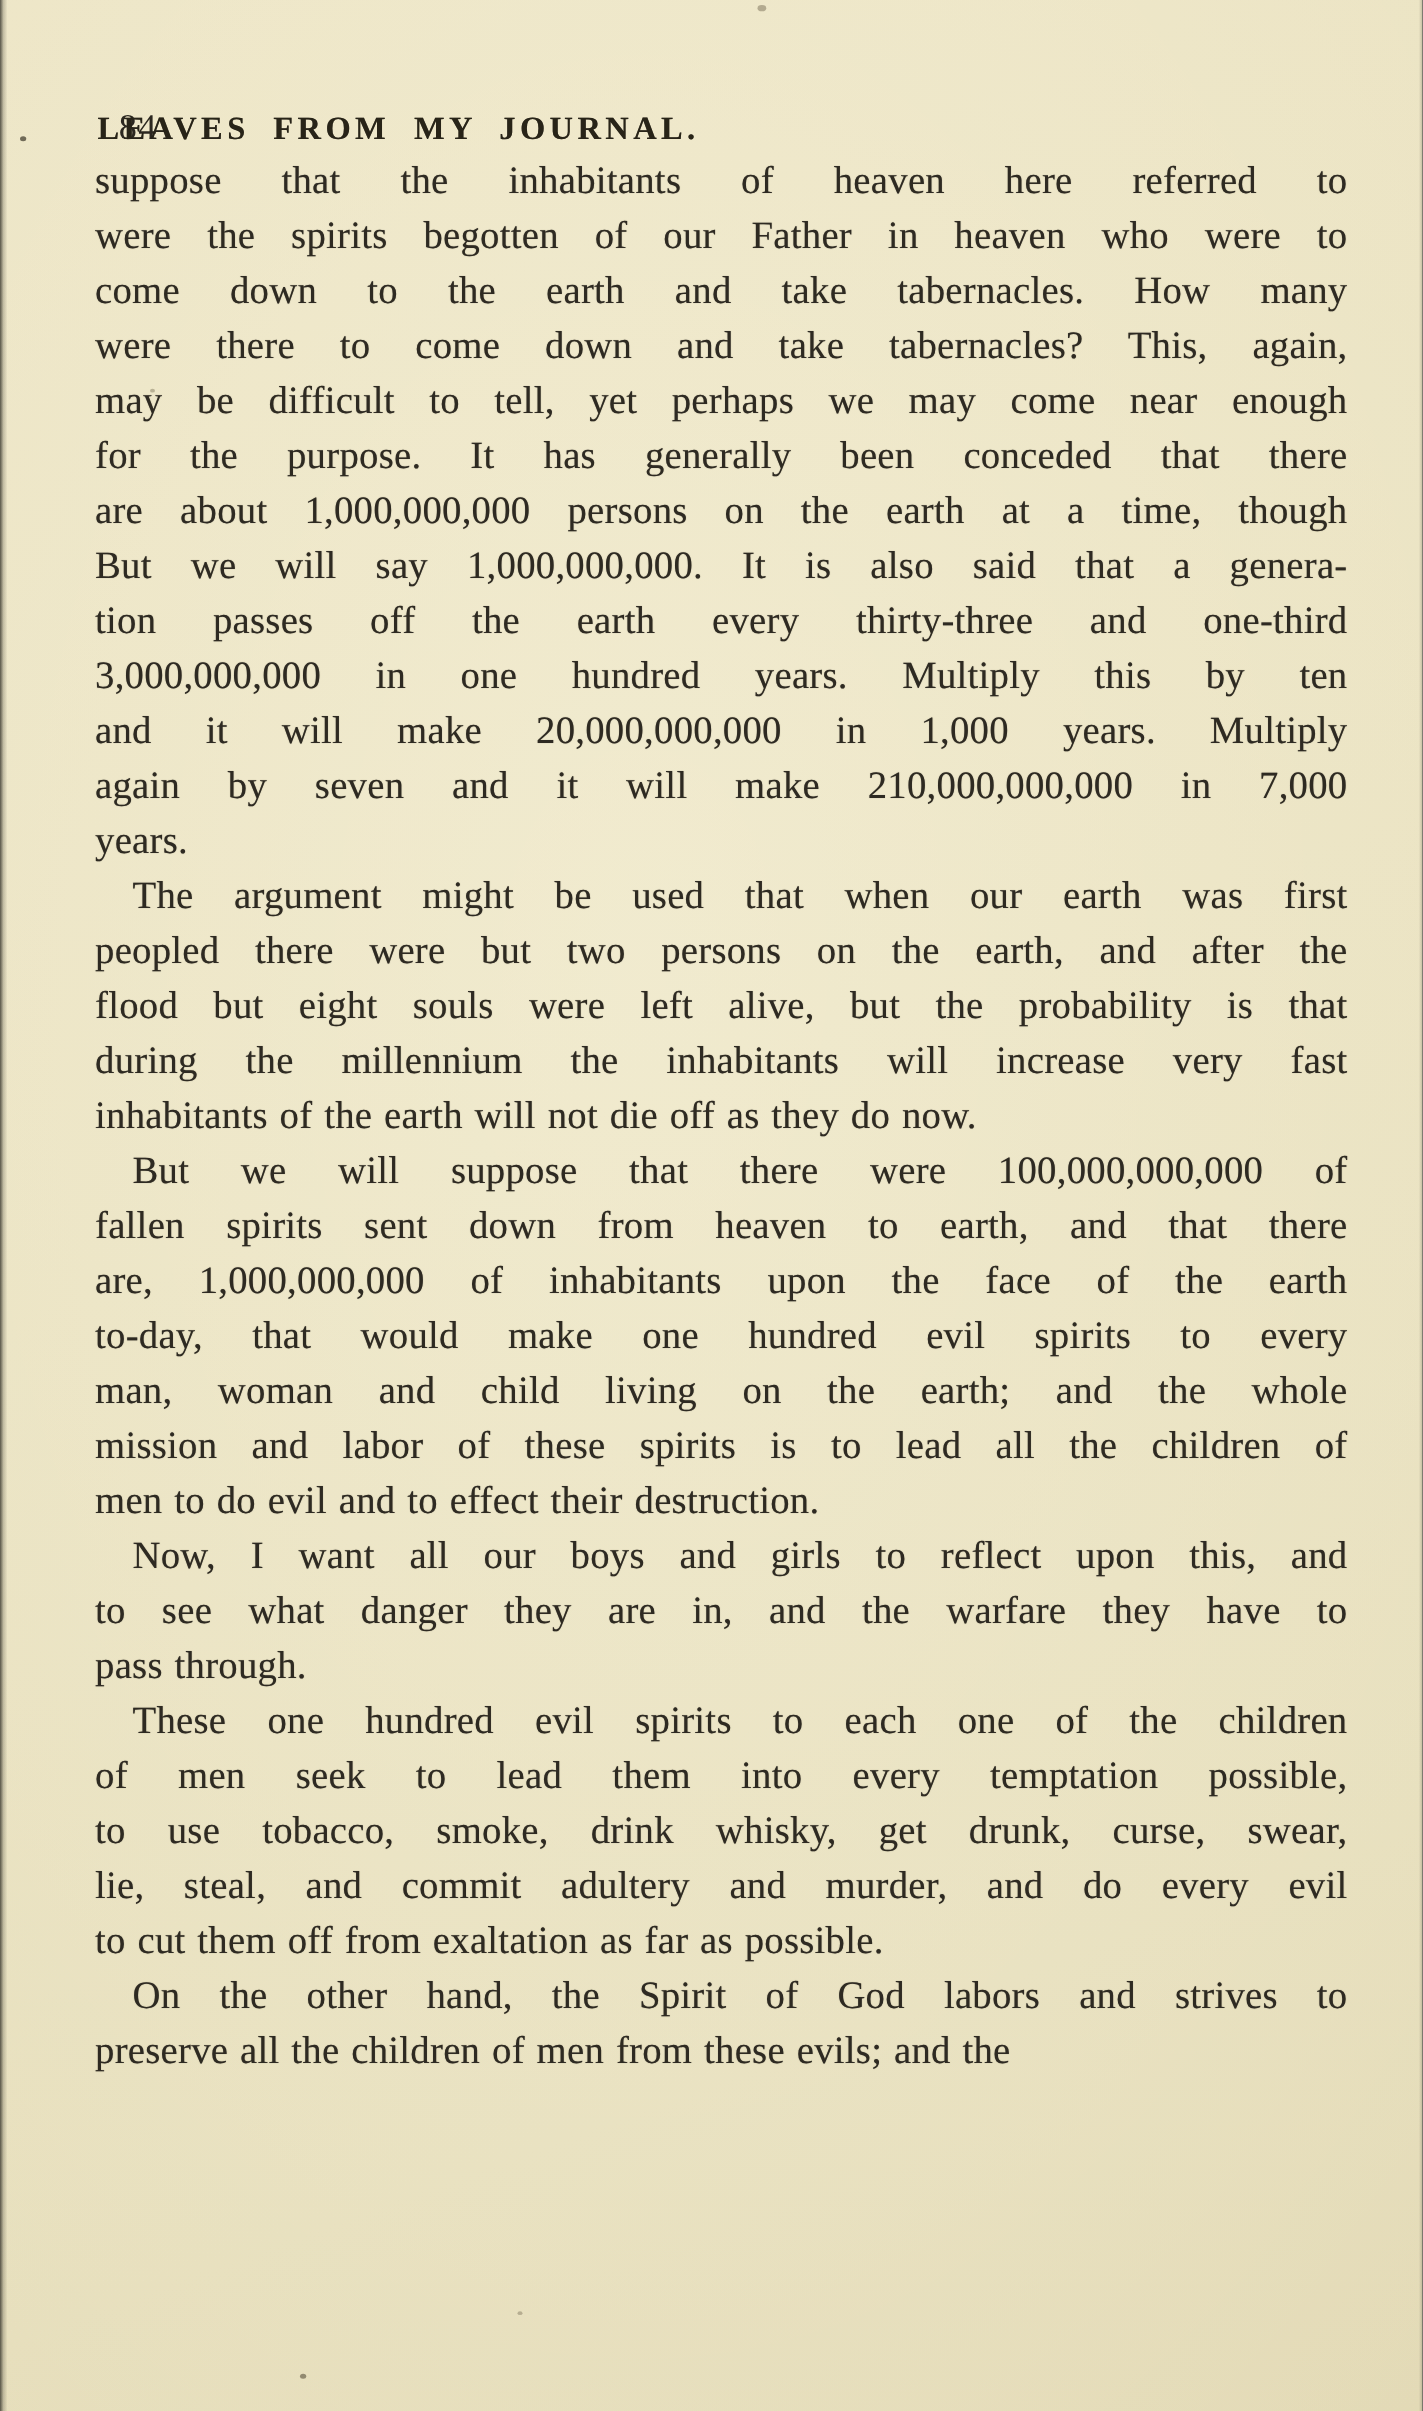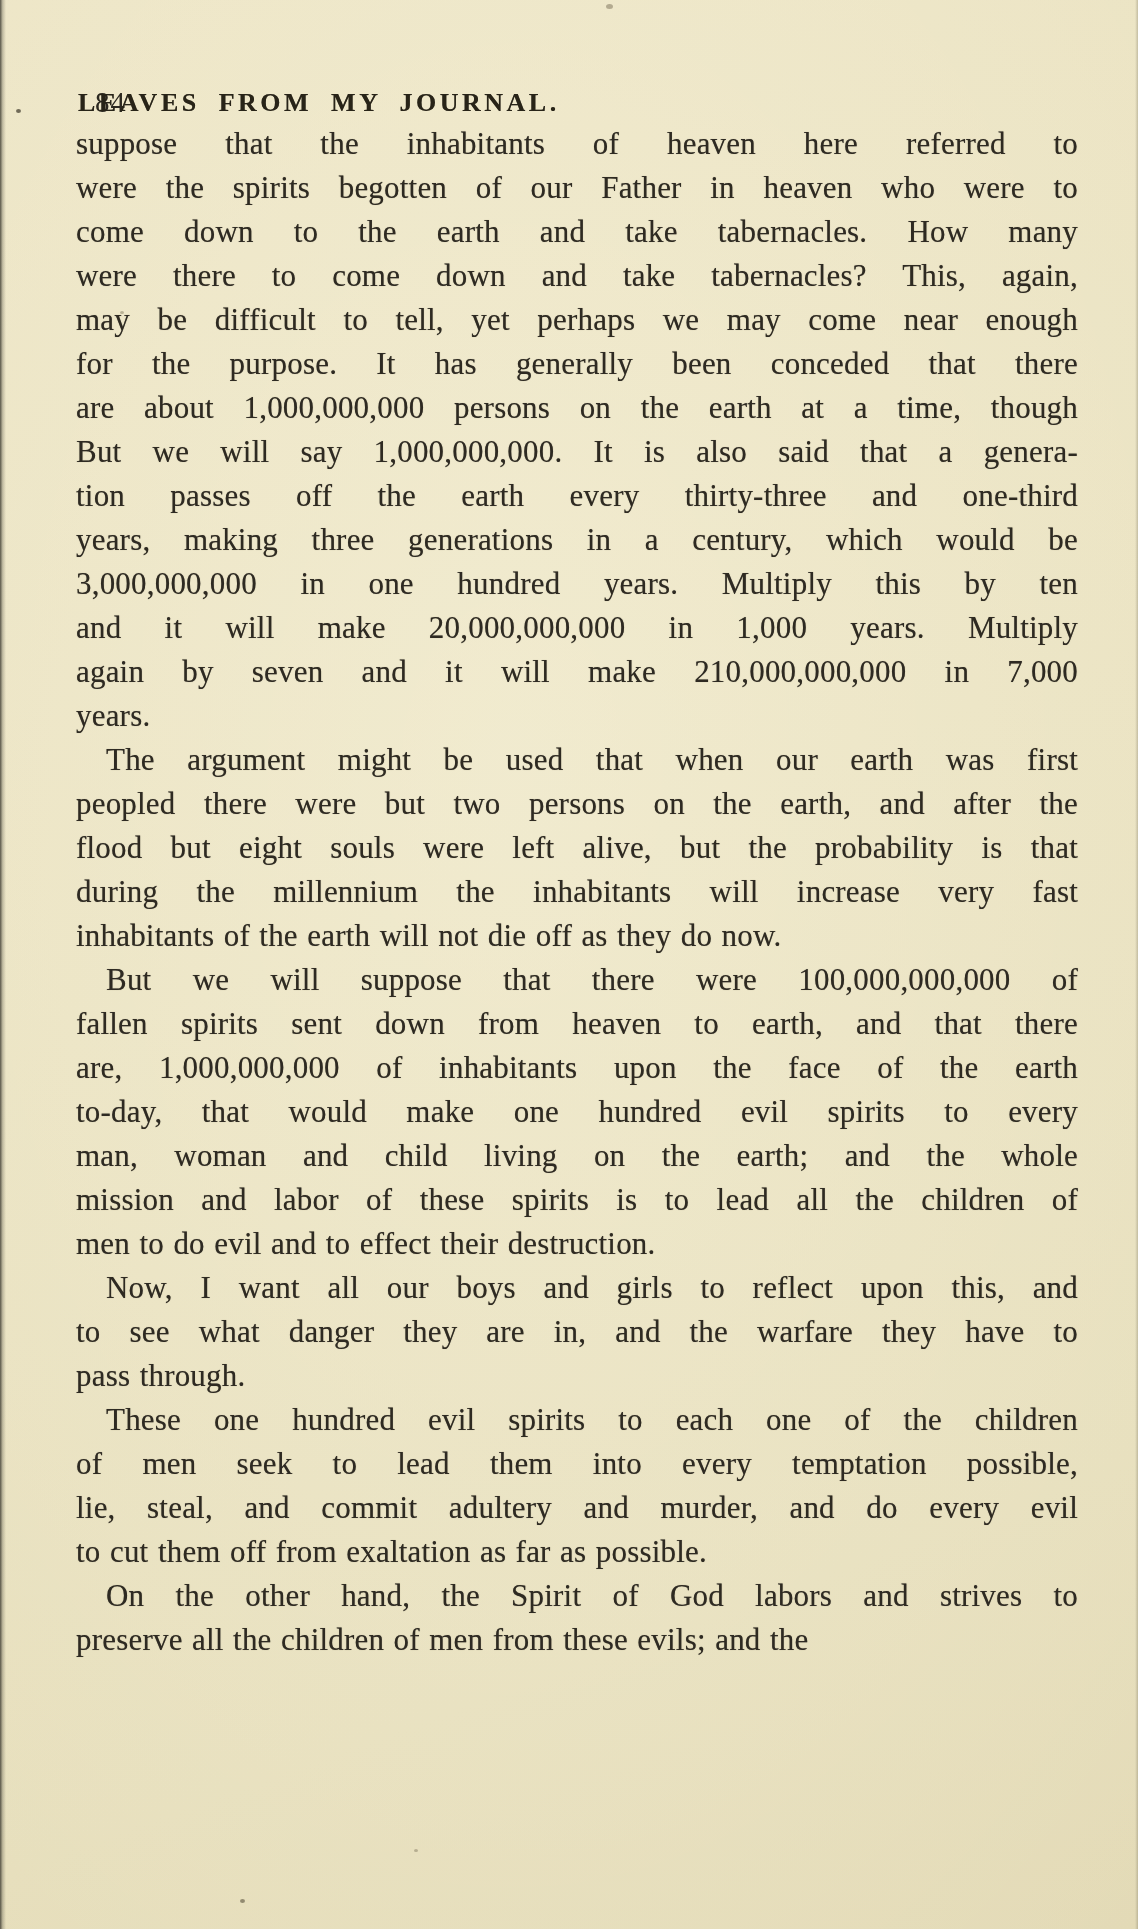--- a/index.html
+++ b/index.html
@@ -109,21 +109,20 @@
   <div class="text-block">
       <div class="line">suppose that the inhabitants of heaven here referred to</div>
       <div class="line">were the spirits begotten of our Father in heaven who were to</div>
       <div class="line">come down to the earth and take tabernacles.  How many</div>
       <div class="line">were there to come down and take tabernacles?  This, again,</div>
       <div class="line">may be difficult to tell, yet perhaps we may come near enough</div>
       <div class="line">for the purpose.  It has generally been conceded that there</div>
       <div class="line">are about 1,000,000,000 persons on the earth at a time, though</div>
       <div class="line">But we will say 1,000,000,000.  It is also said that a genera-</div>
       <div class="line">tion passes off the earth every thirty-three and one-third</div>
-      <div class="line">years, making three generations in a century, which would be</div>
       <div class="line">3,000,000,000 in one hundred years.  Multiply this by ten</div>
       <div class="line">and it will make 20,000,000,000 in 1,000 years.  Multiply</div>
       <div class="line">again by seven and it will make 210,000,000,000 in 7,000</div>
       <div class="line para-end">years.</div>
       <div class="line para-start">The argument might be used that when our earth was first</div>
       <div class="line">peopled there were but two persons on the earth, and after the</div>
       <div class="line">flood but eight souls were left alive, but the probability is that</div>
       <div class="line">during the millennium the inhabitants will increase very fast</div>
       <div class="line para-end">inhabitants of the earth will not die off as they do now.</div>
       <div class="line para-start">But we will suppose that there were 100,000,000,000 of</div>
@@ -131,20 +130,21 @@
       <div class="line">are, 1,000,000,000 of inhabitants upon the face of the earth</div>
       <div class="line">to-day, that would make one hundred evil spirits to every</div>
       <div class="line">man, woman and child living on the earth; and the whole</div>
       <div class="line">mission and labor of these spirits is to lead all the children of</div>
       <div class="line para-end">men to do evil and to effect their destruction.</div>
       <div class="line para-start">Now, I want all our boys and girls to reflect upon this, and</div>
       <div class="line">to see what danger they are in, and the warfare they have to</div>
       <div class="line para-end">pass through.</div>
       <div class="line para-start">These one hundred evil spirits to each one of the children</div>
       <div class="line">of men seek to lead them into every temptation possible,</div>
+      <div class="line">to use tobacco, smoke, drink whisky, get drunk, curse, swear,</div>
       <div class="line">lie, steal, and commit adultery and murder, and do every evil</div>
       <div class="line para-end">to cut them off from exaltation as far as possible.</div>
       <div class="line para-start">On the other hand, the Spirit of God labors and strives to</div>
       <div class="line para-end">preserve all the children of men from these evils; and the</div>
     </div>
 
   <div class="speck s1"></div>
   <div class="speck s2"></div>
   <div class="speck s3"></div>
   <div class="speck s4"></div>

